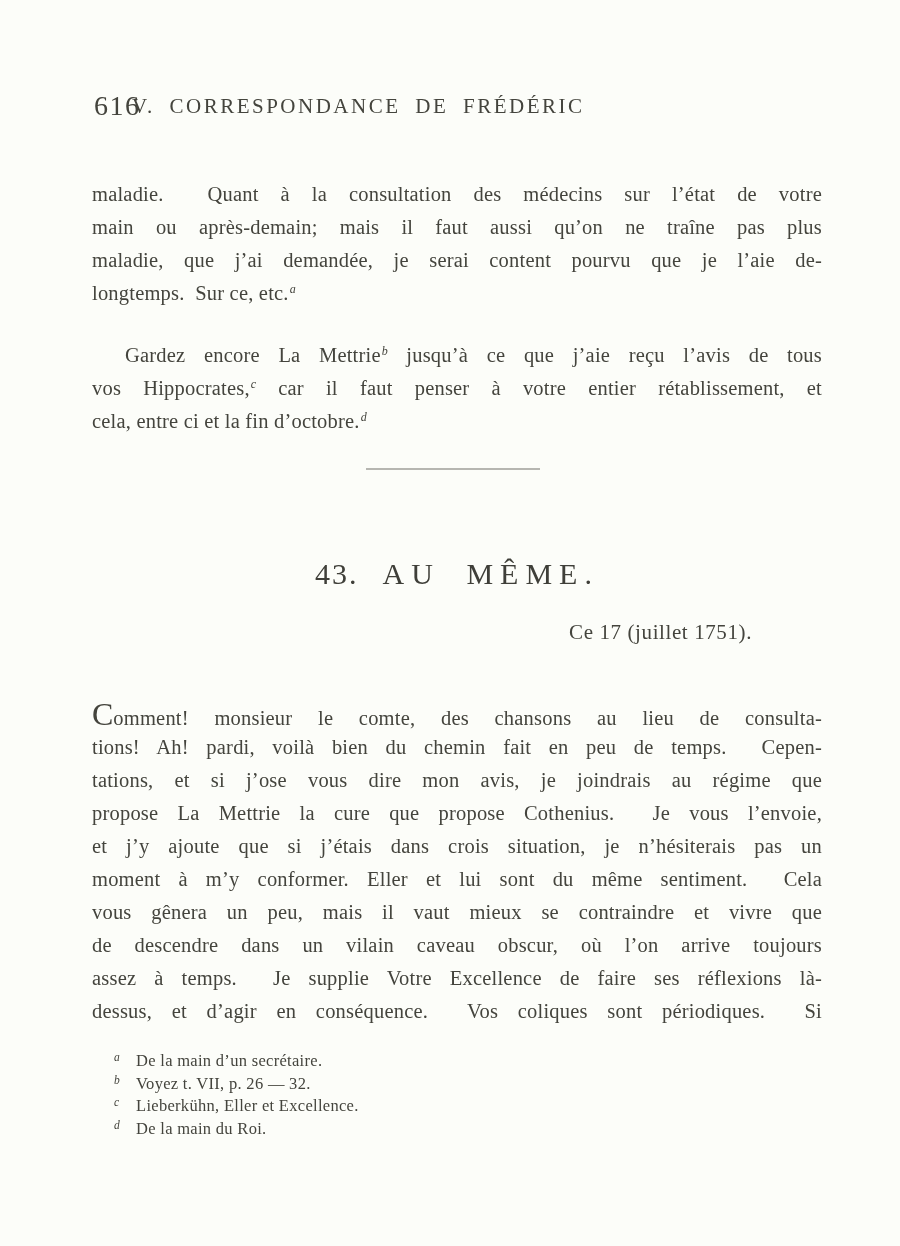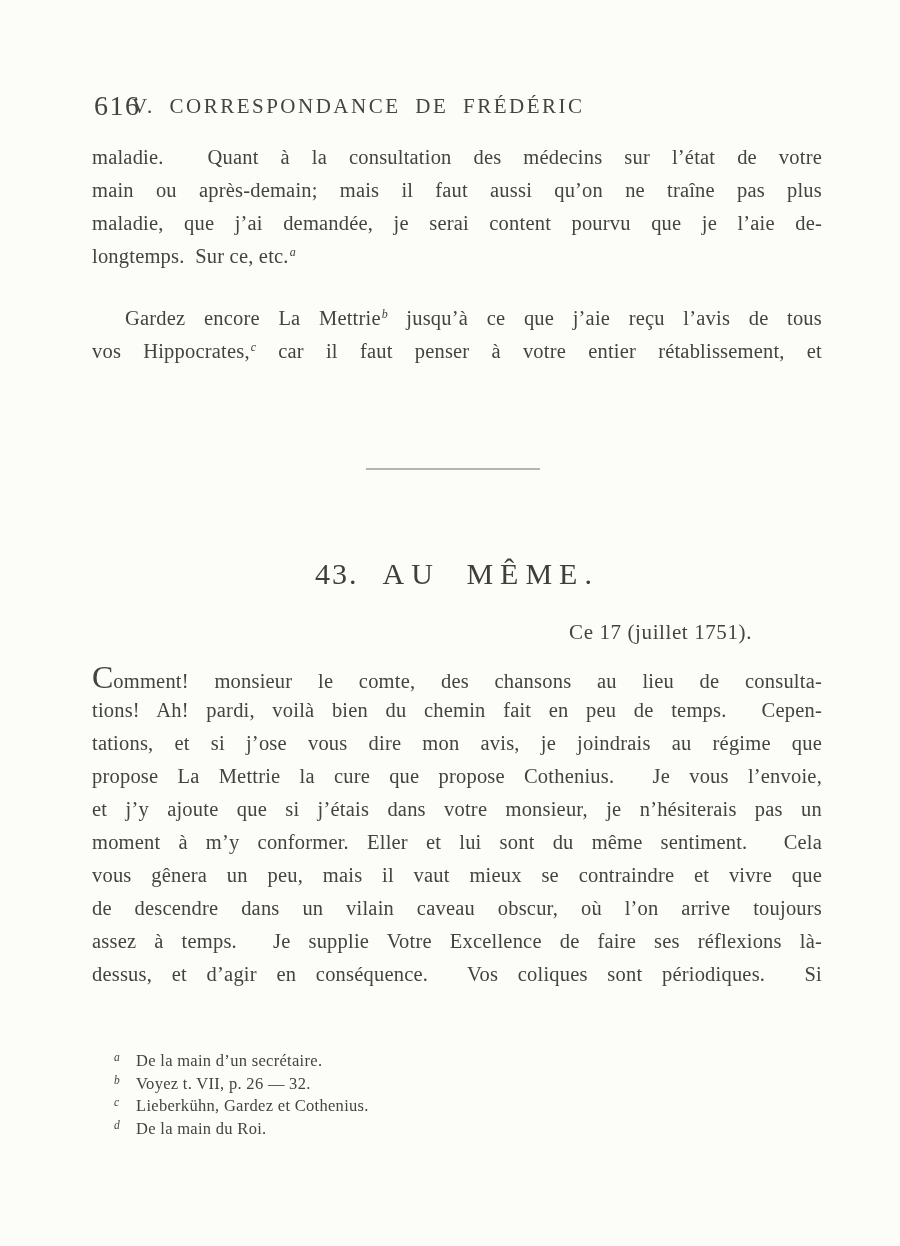--- a/index.html
+++ b/index.html
@@ -22,21 +22,21 @@
   .pagenum {
     position: absolute; left: 2px; top: 0;
     font-size: 28px; letter-spacing: 1.5px;
   }
   .head-title {
     display: block; padding-left: 40px;
     font-size: 21px; letter-spacing: 2.5px; word-spacing: 7px;
   }
 
   
-  .para { position: absolute; left: 92px; width: 730px; font-size: 20.5px; }
+  .para { position: absolute; left: 92px; width: 730px; font-size: 20.5px; margin-top: 37px; }
   .line {
     height: 33px; line-height: 33px;
     text-align: justify; text-align-last: justify;
     overflow: hidden;
     letter-spacing: 0.2px;
   }
   .line.left { text-align-last: left; }
   .line.indent { padding-left: 33px; }
   .p1 { top: 141px; }
   .p2 { top: 302px; }
@@ -91,43 +91,44 @@
   <section class="para p1">
     <div class="line">maladie.&nbsp; Quant à la consultation des médecins sur l’état de votre</div>
     <div class="line">main ou après-demain; mais il faut aussi qu’on ne traîne pas plus</div>
     <div class="line">maladie, que j’ai demandée, je serai content pourvu que je l’aie de-</div>
     <div class="line left"><span>longtemps.&nbsp; Sur ce, etc.</span><sup class="fn-ref">a</sup></div>
   </section>
 
   <section class="para p2">
     <div class="line indent"><span>Gardez encore La Mettrie</span><sup class="fn-ref">b</sup><span> jusqu’à ce que j’aie reçu l’avis de tous</span></div>
     <div class="line"><span>vos Hippocrates,</span><sup class="fn-ref">c</sup><span> car il faut penser à votre entier rétablissement, et</span></div>
+    <div class="line left"><span>cela, entre ci et la fin d’octobre.</span><sup class="fn-ref">d</sup></div>
   </section>
 
   <div class="divider"></div>
 
   <h2 class="letter-heading">
     <span class="letter-number">43.</span><span class="letter-title">AU MÊME.</span>
   </h2>
 
   <div class="dateline">Ce 17 (juillet 1751).</div>
 
   <section class="para p3">
     <div class="line"><span class="initial">C</span><span>omment! monsieur le comte, des chansons au lieu de consulta-</span></div>
     <div class="line">tions! Ah! pardi, voilà bien du chemin fait en peu de temps.&nbsp; Cepen-</div>
     <div class="line">tations, et si j’ose vous dire mon avis, je joindrais au régime que</div>
     <div class="line">propose La Mettrie la cure que propose Cothenius.&nbsp; Je vous l’envoie,</div>
-    <div class="line">et j’y ajoute que si j’étais dans votre monsieur, je n’hésiterais pas un</div>
+    <div class="line">et j’y ajoute que si j’étais dans crois situation, je n’hésiterais pas un</div>
     <div class="line">moment à m’y conformer. Eller et lui sont du même sentiment.&nbsp; Cela</div>
     <div class="line">vous gênera un peu, mais il vaut mieux se contraindre et vivre que</div>
     <div class="line">de descendre dans un vilain caveau obscur, où l’on arrive toujours</div>
     <div class="line">assez à temps.&nbsp; Je supplie Votre Excellence de faire ses réflexions là-</div>
     <div class="line">dessus, et d’agir en conséquence.&nbsp; Vos coliques sont périodiques.&nbsp; Si</div>
   </section>
 
   <footer class="footnotes">
     <div class="footnote"><sup class="fn-marker">a</sup><span class="fn-text">De la main d’un secrétaire.</span></div>
     <div class="footnote"><sup class="fn-marker">b</sup><span class="fn-text">Voyez t. VII, p. 26 — 32.</span></div>
-    <div class="footnote"><sup class="fn-marker">c</sup><span class="fn-text">Lieberkühn, Gardez et Cothenius.</span></div>
+    <div class="footnote"><sup class="fn-marker">c</sup><span class="fn-text">Lieberkühn, Eller et Excellence.</span></div>
     <div class="footnote"><sup class="fn-marker">d</sup><span class="fn-text">De la main du Roi.</span></div>
   </footer>
 
 </div>
 
 </body></html>

